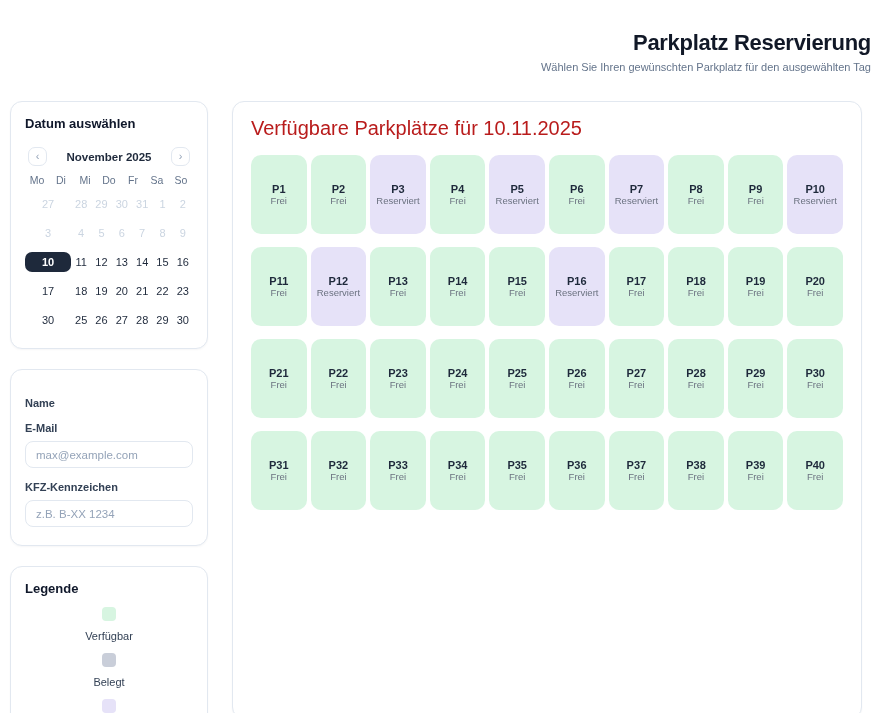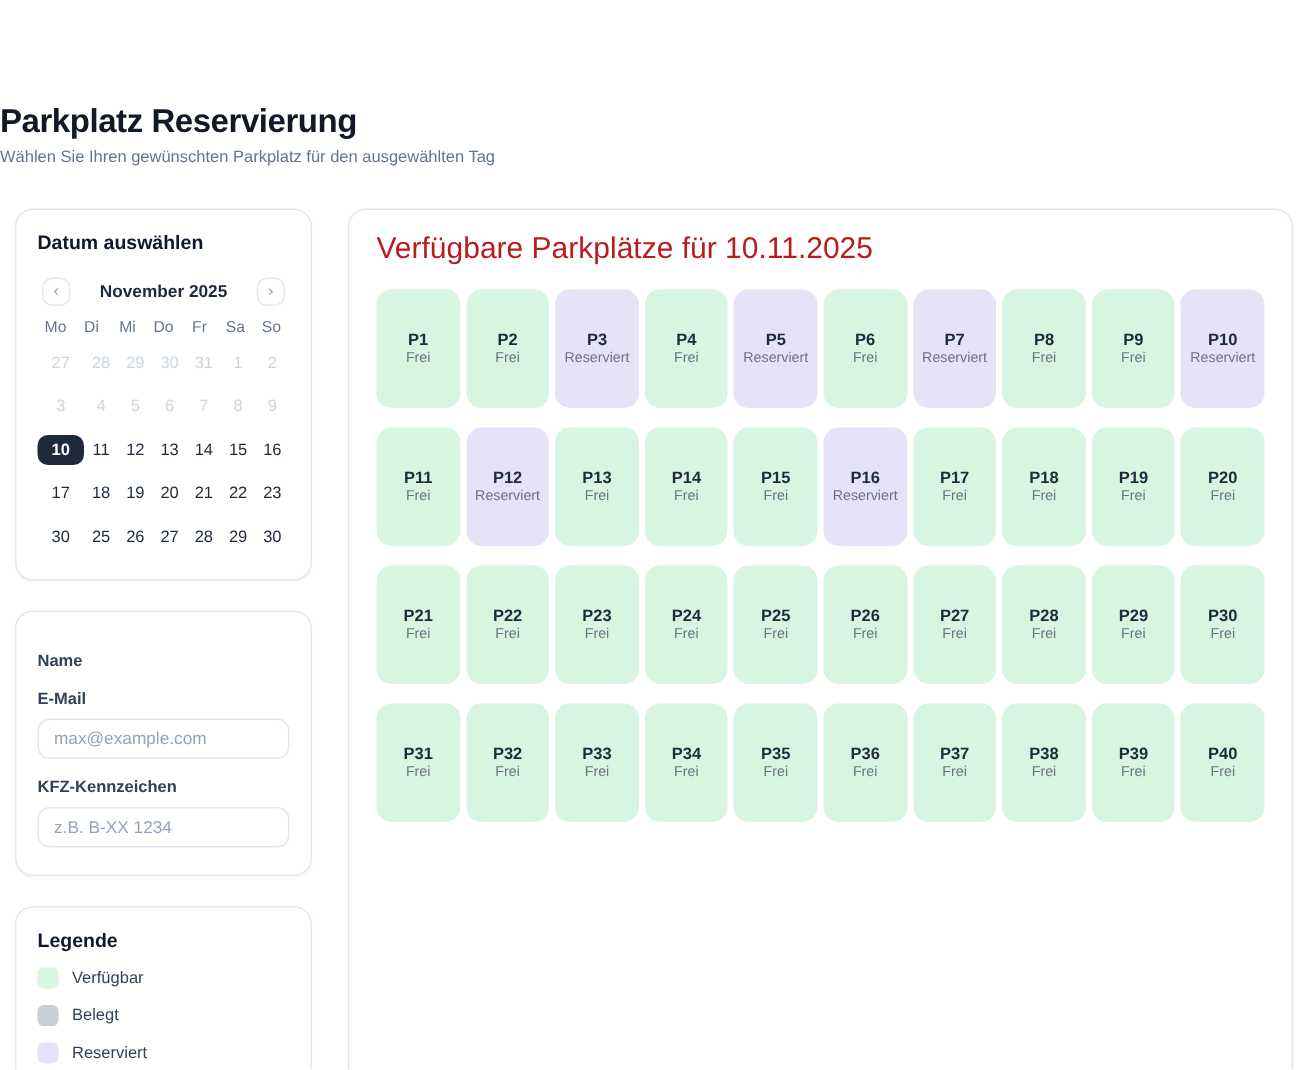--- a/index.html
+++ b/index.html
@@ -4,21 +4,21 @@
 <style>
   * { box-sizing: border-box; margin: 0; padding: 0; }
   html, body { width: 871px; height: 713px; }
   body {
     font-family: "Liberation Sans", sans-serif;
     background: #ffffff;
     color: #0f172a;
     overflow: hidden;
   }
   
-  .page-header { text-align: left; padding-top: 30px; margin-top: 38px; }
+  .page-header { text-align: right; padding-top: 30px; }
   .page-header h1 {
     font-size: 22px; font-weight: 700; color: #111827; letter-spacing: -0.3px;
   }
   .page-header p { font-size: 11px; color: #64748b; margin-top: 5px; }
 
   
   .layout {
     display: flex; align-items: flex-start; gap: 24px;
     padding: 0 9px 0 10px; margin-top: 28px;
   }
@@ -42,38 +42,38 @@
   }
   .cal-month { font-size: 11.5px; font-weight: 600; color: #1e293b; }
   .cal-grid { display: grid; grid-template-columns: repeat(7, 1fr); row-gap: 9px; margin-top: 8px; }
   .cal-wd { font-size: 10.5px; color: #64748b; text-align: center; }
   .cal-day {
     font-size: 11px; font-weight: 500; text-align: center;
     height: 20px; line-height: 20px; color: #1e293b;
   }
   .cal-day.muted { color: #cbd5e1; }
   .cal-day.selected span {
-    display: inline-block; width: 31px; height: 20px; line-height: 20px;
+    display: inline-block; width: 46px; height: 20px; line-height: 20px;
     background: #1e293b; color: #fff; border-radius: 7px; font-weight: 700;
   }
 
   
   .field-label {
     display: block; font-size: 11px; font-weight: 600; color: #334155;
     margin: 13px 0 7px 0;
   }
   .field-input {
     width: 100%; height: 27px; border: 1px solid #e2e8f0; border-radius: 8px;
     padding: 0 10px; font-size: 11.5px; color: #0f172a; font-family: inherit;
     outline: none; background: #fff;
   }
   .field-input::placeholder { color: #94a3b8; }
 
   
-  .legend-item { display: flex; align-items: center; gap: 9px; margin-top: 11px; }
+  .legend-item { display: flex; align-items: center; gap: 9px; margin-top: 11px; flex-direction: column; }
   .legend-swatch { width: 14px; height: 14px; border-radius: 4px; flex: 0 0 14px; }
   .legend-label { font-size: 11px; color: #334155; }
 
   
   .panel {
     flex: 1 1 auto; background: #fff; border: 1px solid #e2e8f0;
     border-radius: 12px; padding: 15px 18px; min-height: 618px;
     box-shadow: 0 1px 2px rgba(15,23,42,0.04);
   }
   .panel h2 { font-size: 20px; font-weight: 500; color: #b91c1c; }

